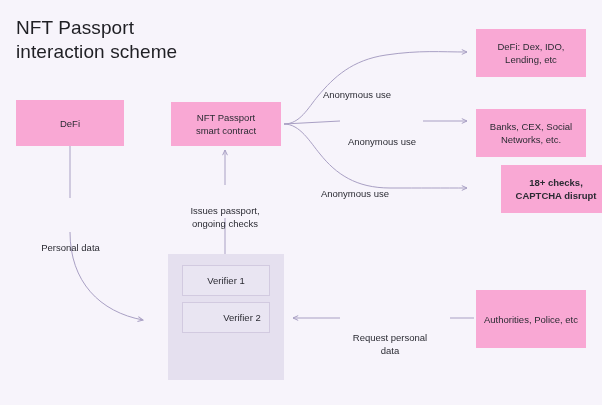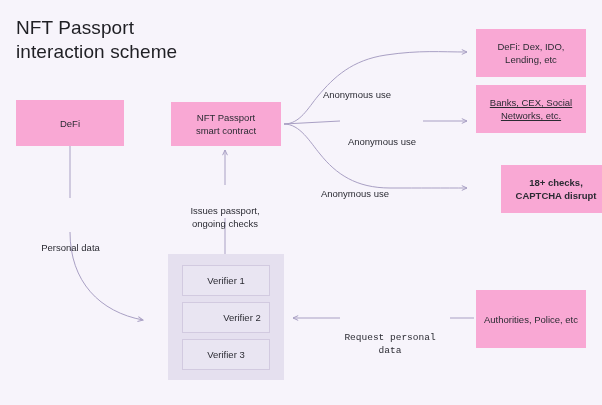--- a/index.html
+++ b/index.html
@@ -110,41 +110,40 @@
   </svg>
 
   <div class="node" style="left:16px; top:100px; width:108px; height:46px;">DeFi</div>
 
   <div class="node" style="left:171px; top:102px; width:110px; height:44px;">NFT Passport
 smart contract</div>
 
   <div class="node" style="left:476px; top:29px; width:110px; height:48px;">DeFi: Dex, IDO,
 Lending, etc</div>
 
-  <div class="node" style="left:476px; top:85px; width:110px; height:48px;text-decoration:underline;">Banks, CEX, Social
+  <div class="node" style="left:476px; top:109px; width:110px; height:48px;">Banks, CEX, Social
 Networks, etc.</div>
 
   <div class="node" style="left:501px; top:165px; width:110px; height:48px;font-weight:bold;">18+ checks,
 CAPTCHA disrupt</div>
 
   <div class="node" style="left:476px; top:290px; width:110px; height:58px;">Authorities, Police, etc</div>
 
   <div class="panel" style="left:168px; top:254px; width:116px; height:126px;">
     <div class="subnode" style="left:14px; top:11px; width:88px; height:31px;">Verifier 1</div>
     <div class="subnode" style="left:14px; top:48px; width:88px; height:31px;padding-left:32px;">Verifier 2</div>
-    <div class="subnode" style="left:14px; top:85px; width:88px; height:31px;">Verifier 3</div>
   </div>
 
   <div class="edge-label" style="left:23px; top:217px; width:95px;">Personal data</div>
 
   <div class="edge-label" style="left:175px; top:180px; width:100px;">Issues passport,
 ongoing checks</div>
 
   <div class="edge-label" style="left:315px; top:64px; width:84px;">Anonymous use</div>
 
   <div class="edge-label" style="left:340px; top:111px; width:84px;">Anonymous use</div>
 
   <div class="edge-label" style="left:313px; top:163px; width:84px;">Anonymous use</div>
 
-  <div class="edge-label" style="left:336px; top:307px; width:108px;font-family:Liberation Mono, monospace;">Request personal
+  <div class="edge-label" style="left:336px; top:307px; width:108px;">Request personal
 data</div>
 
 </div>
 
 </body></html>

